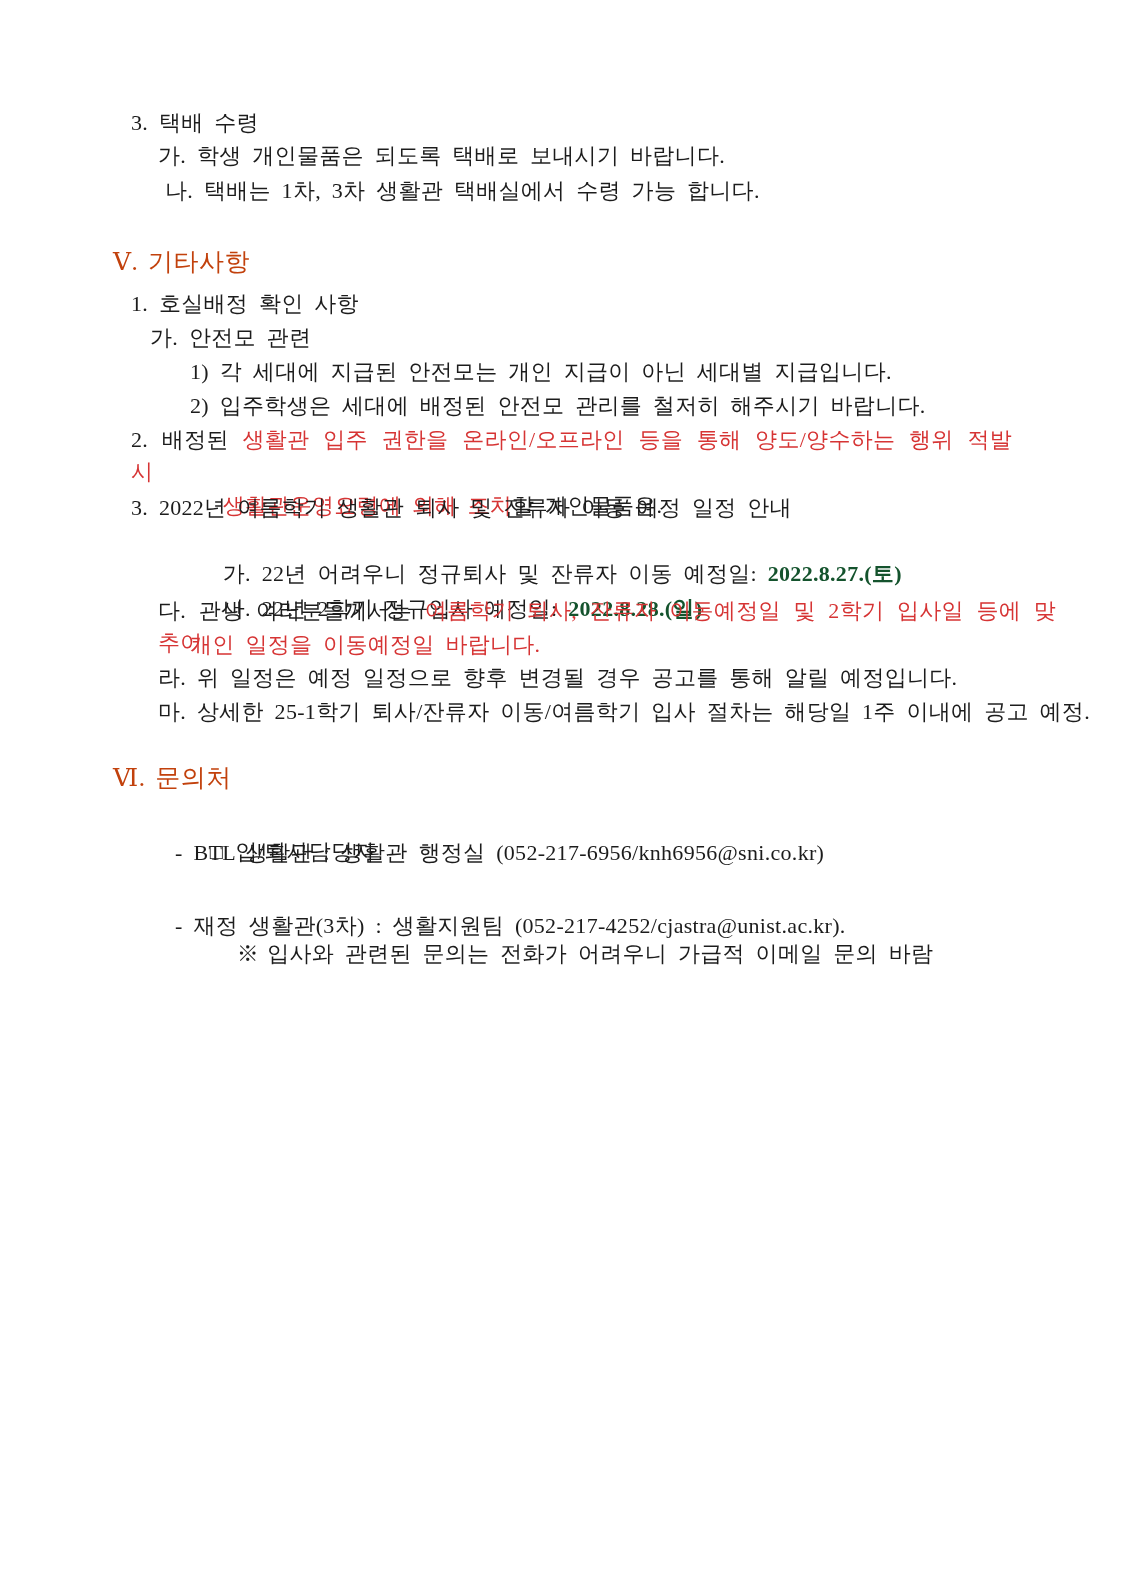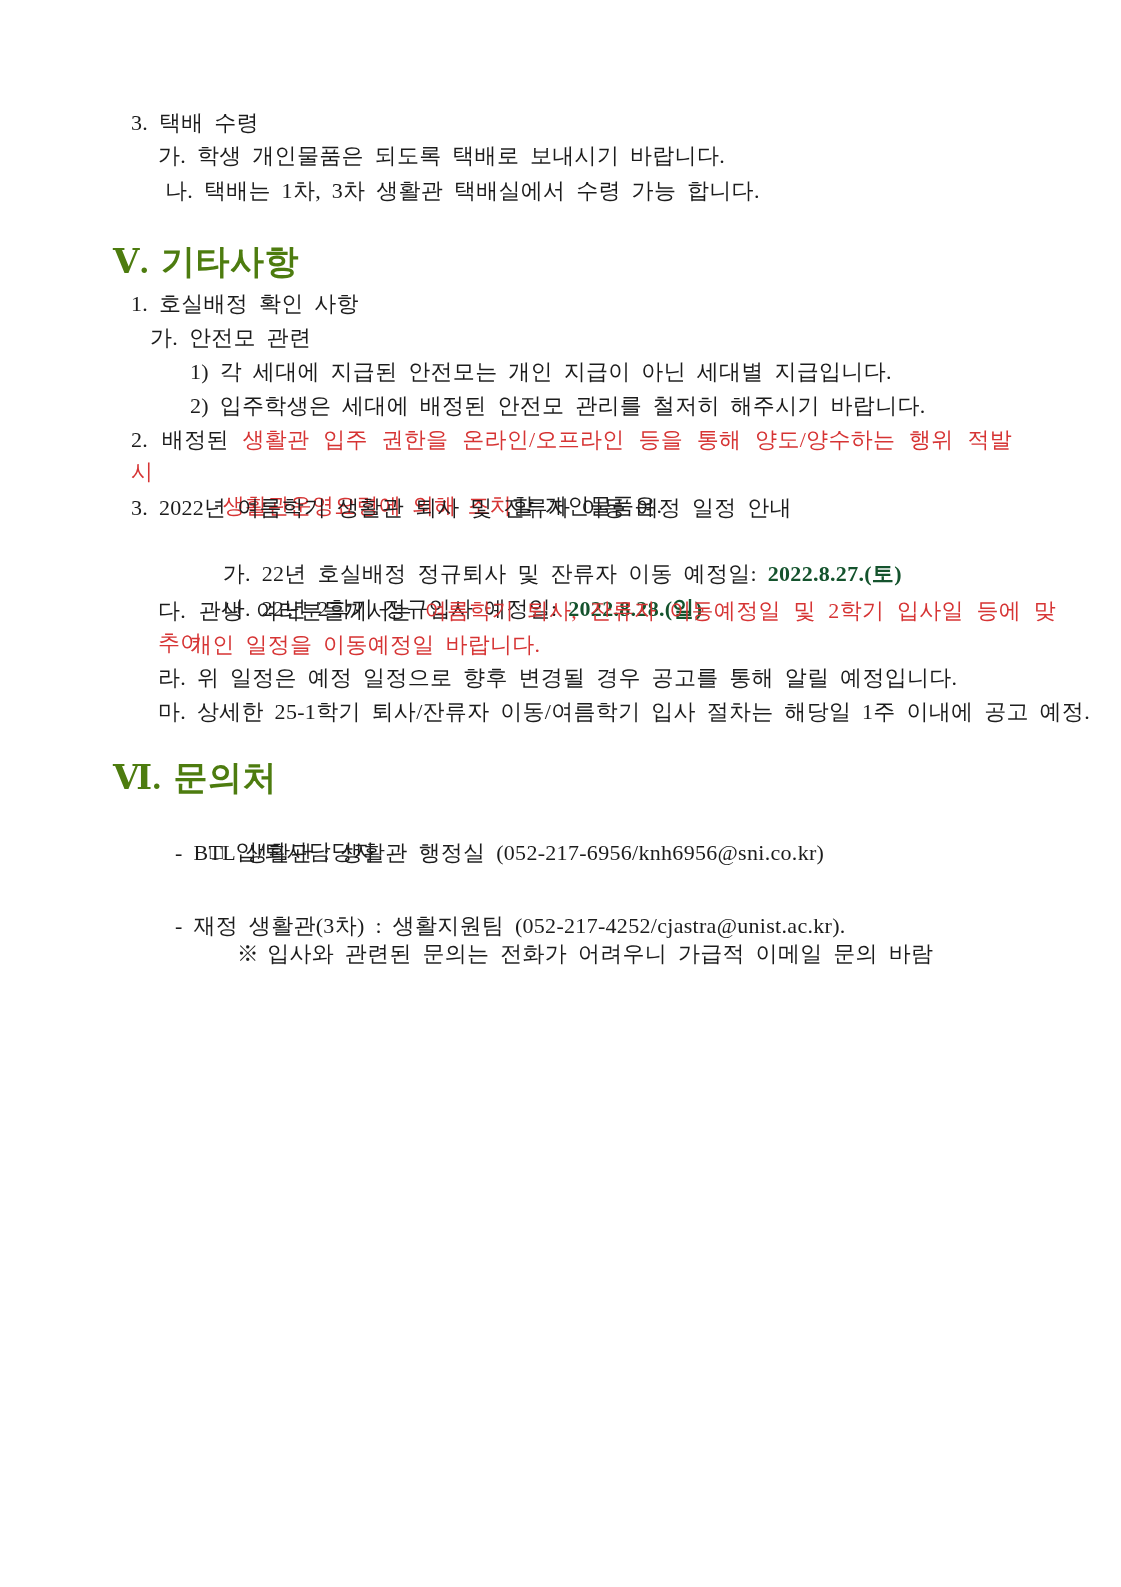--- a/index.html
+++ b/index.html
@@ -19,23 +19,23 @@
     letter-spacing: 0.3px;
     word-spacing: 5px;
     white-space: pre;
   }
   .just {
     white-space: normal;
     text-align: justify;
     text-align-last: justify;
   }
   .h1 {
-    font-size: 34px;
-    font-weight: 700;
-    color: #4d7c0f;
+    font-size: 25px;
+    font-weight: 400;
+    color: #c2410c;
     letter-spacing: 0.5px;
     word-spacing: 3px;
   }
   .red  { color: #d63434; }
   .date { color: #14532d; font-weight: 700; }
   .mr   { margin-right: 12px; }
   .pagenum {
     left: 0;
     width: 1121px;
     text-align: center;
@@ -66,21 +66,21 @@
     <div class="ln just" style="left:131px; top:424px; width:881px;">
       <span>2. 배정된 </span><span class="red">생활관 입주 권한을 온라인/오프라인 등을 통해 양도/양수하는 행위 적발 시</span>
     </div>
     <div class="ln" style="left:158px; top:458px;">
       <span class="red">생활관운영요령에 의해 조치</span><span>할 개인물품은.</span>
     </div>
 
     <div class="ln" style="left:131px; top:492px;">3. 2022년 여름학기 생활관 퇴사 및 잔류자 이동 예정 일정 안내</div>
 
     <div class="ln" style="left:158px; top:526px;">
-      <span>가. 22년 호실배정 정규퇴사 및 잔류자 이동 예정일: </span><span class="date">2022.8.27.(토)</span>
+      <span>가. 22년 어려우니 정규퇴사 및 잔류자 이동 예정일: </span><span class="date">2022.8.27.(토)</span>
     </div>
     <div class="ln" style="left:158px; top:561px;">
       <span>나. 22년 2학기 정규입사 예정일: </span><span class="date">2022.8.28.(일)</span>
     </div>
 
     <div class="ln just" style="left:158px; top:595px; width:898px;">
       <span>다. 관생 여러분들께서는 </span><span class="red">여름학기 퇴사, 잔류자 이동예정일 및 2학기 입사일 등에 맞추어</span>
     </div>
     <div class="ln red" style="left:190px; top:629px;">개인 일정을 이동예정일 바랍니다.</div>
 

